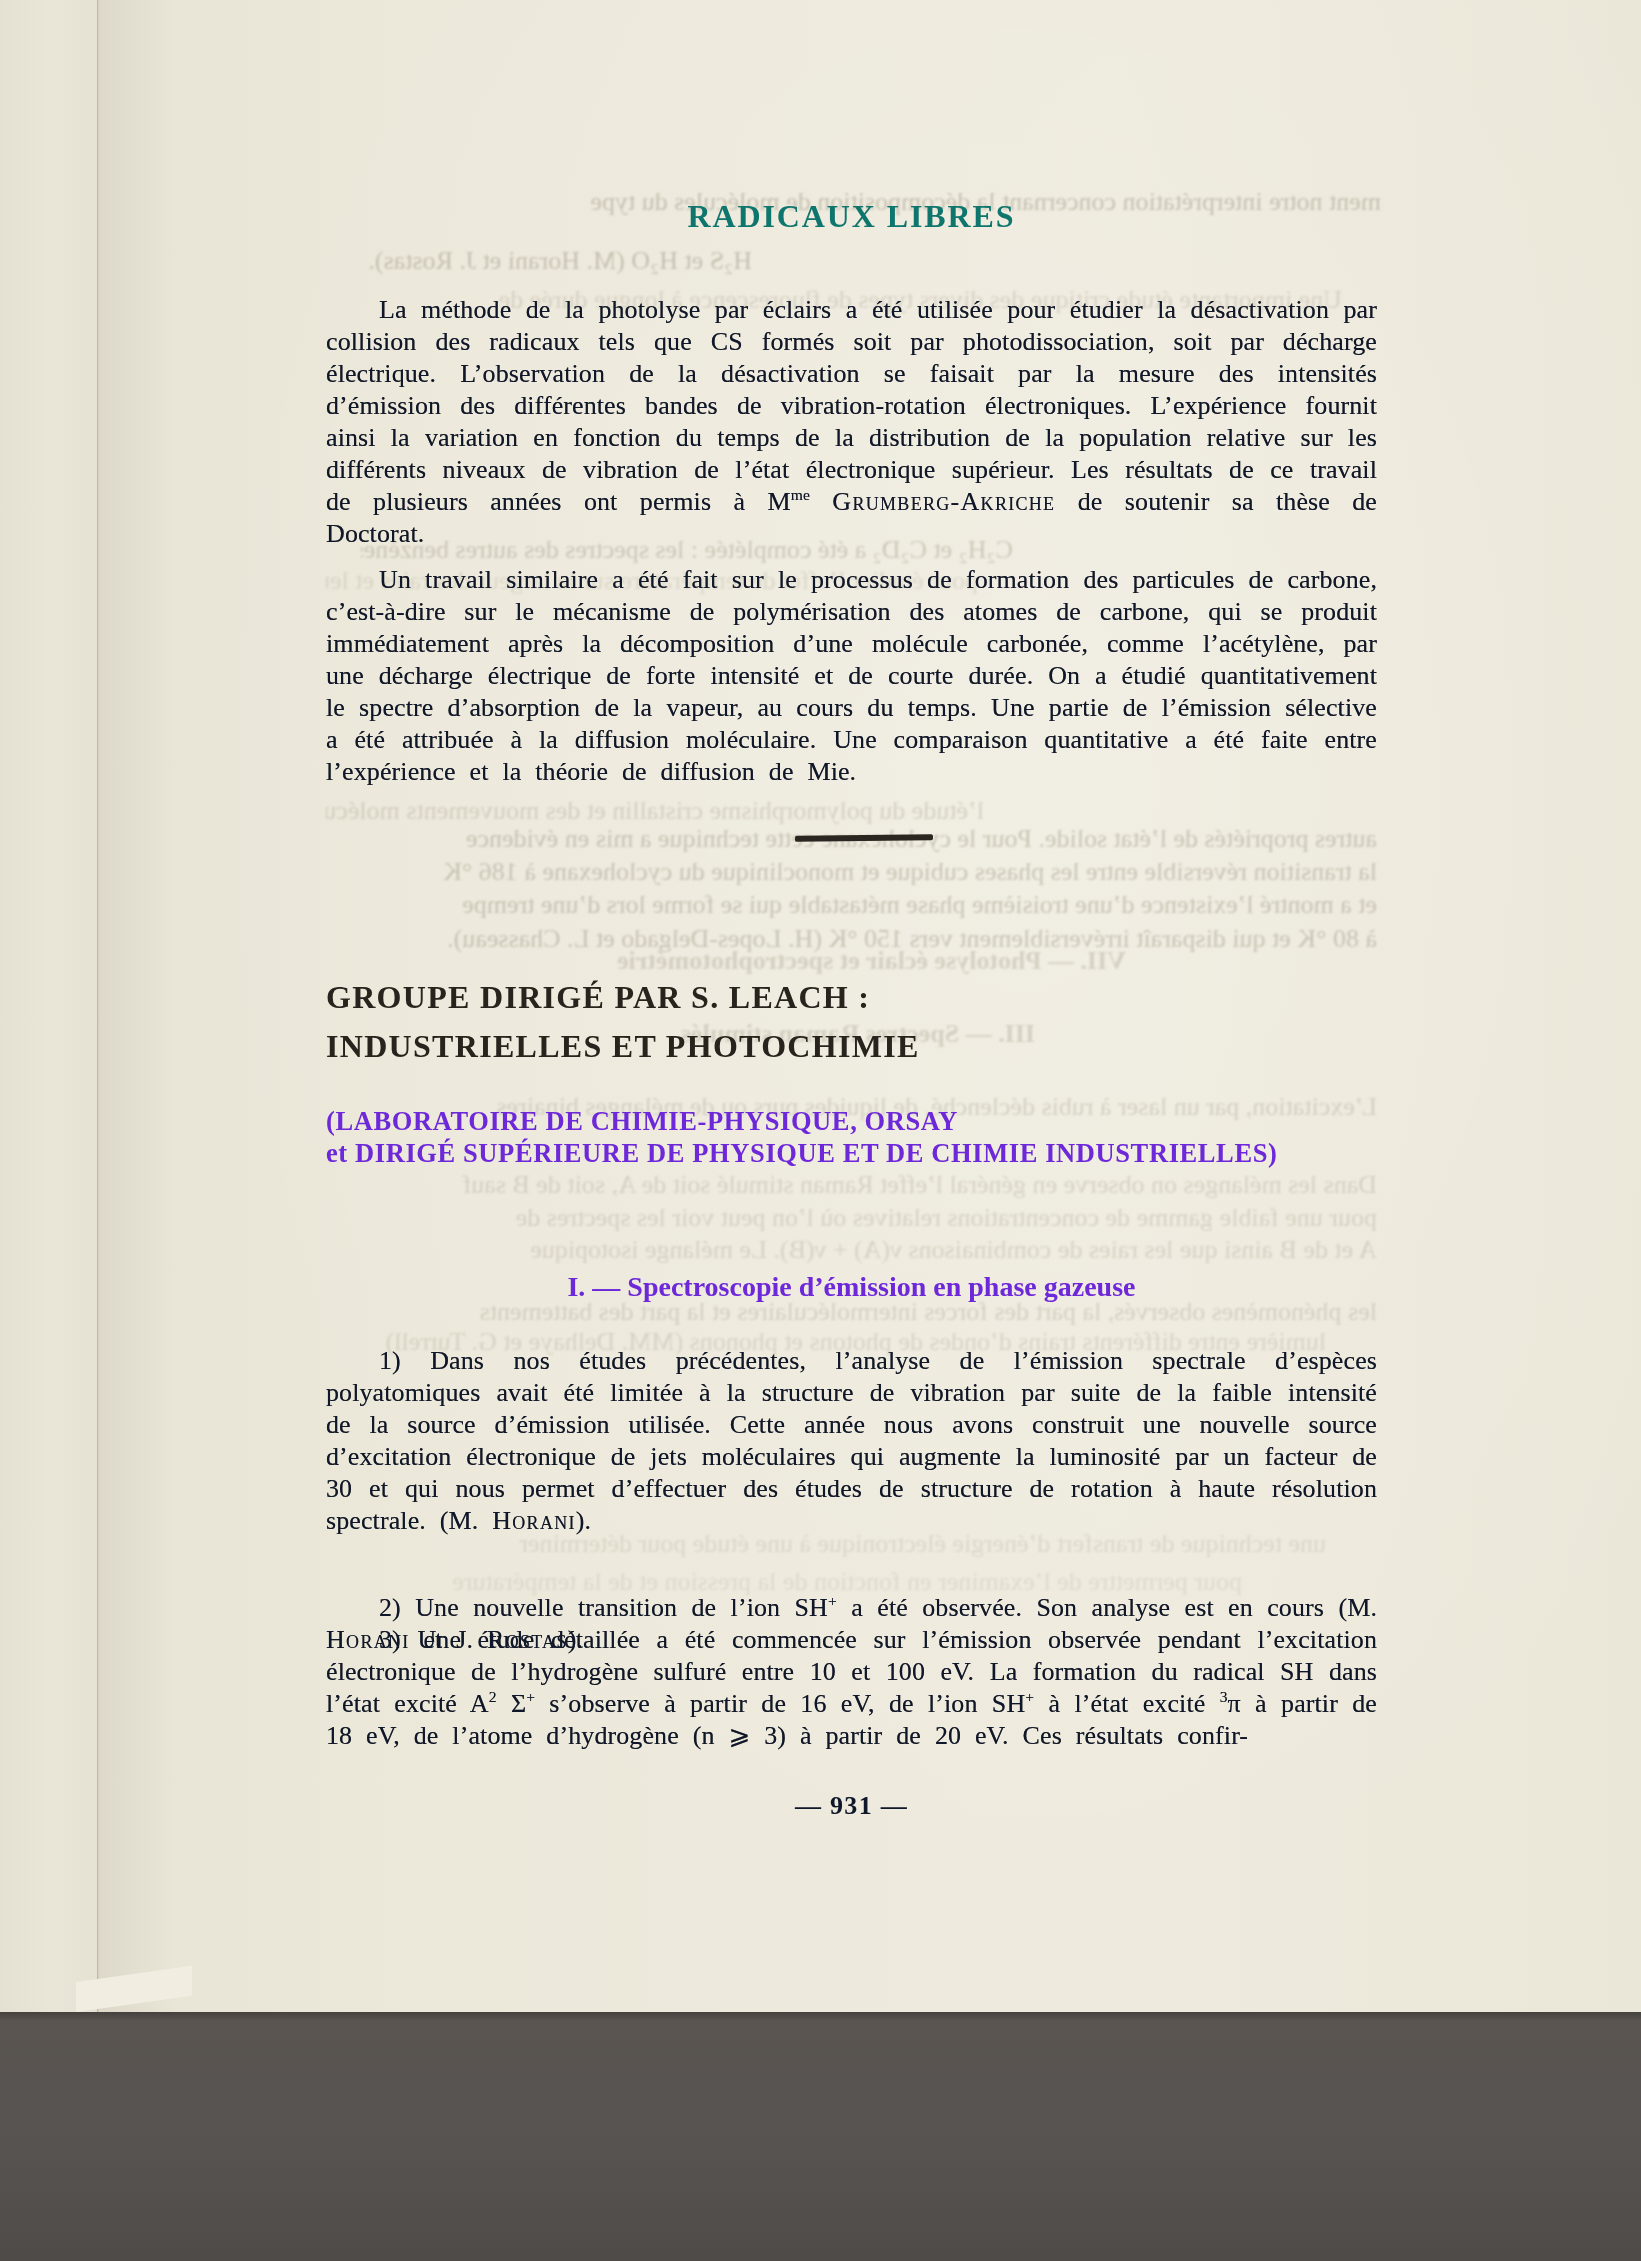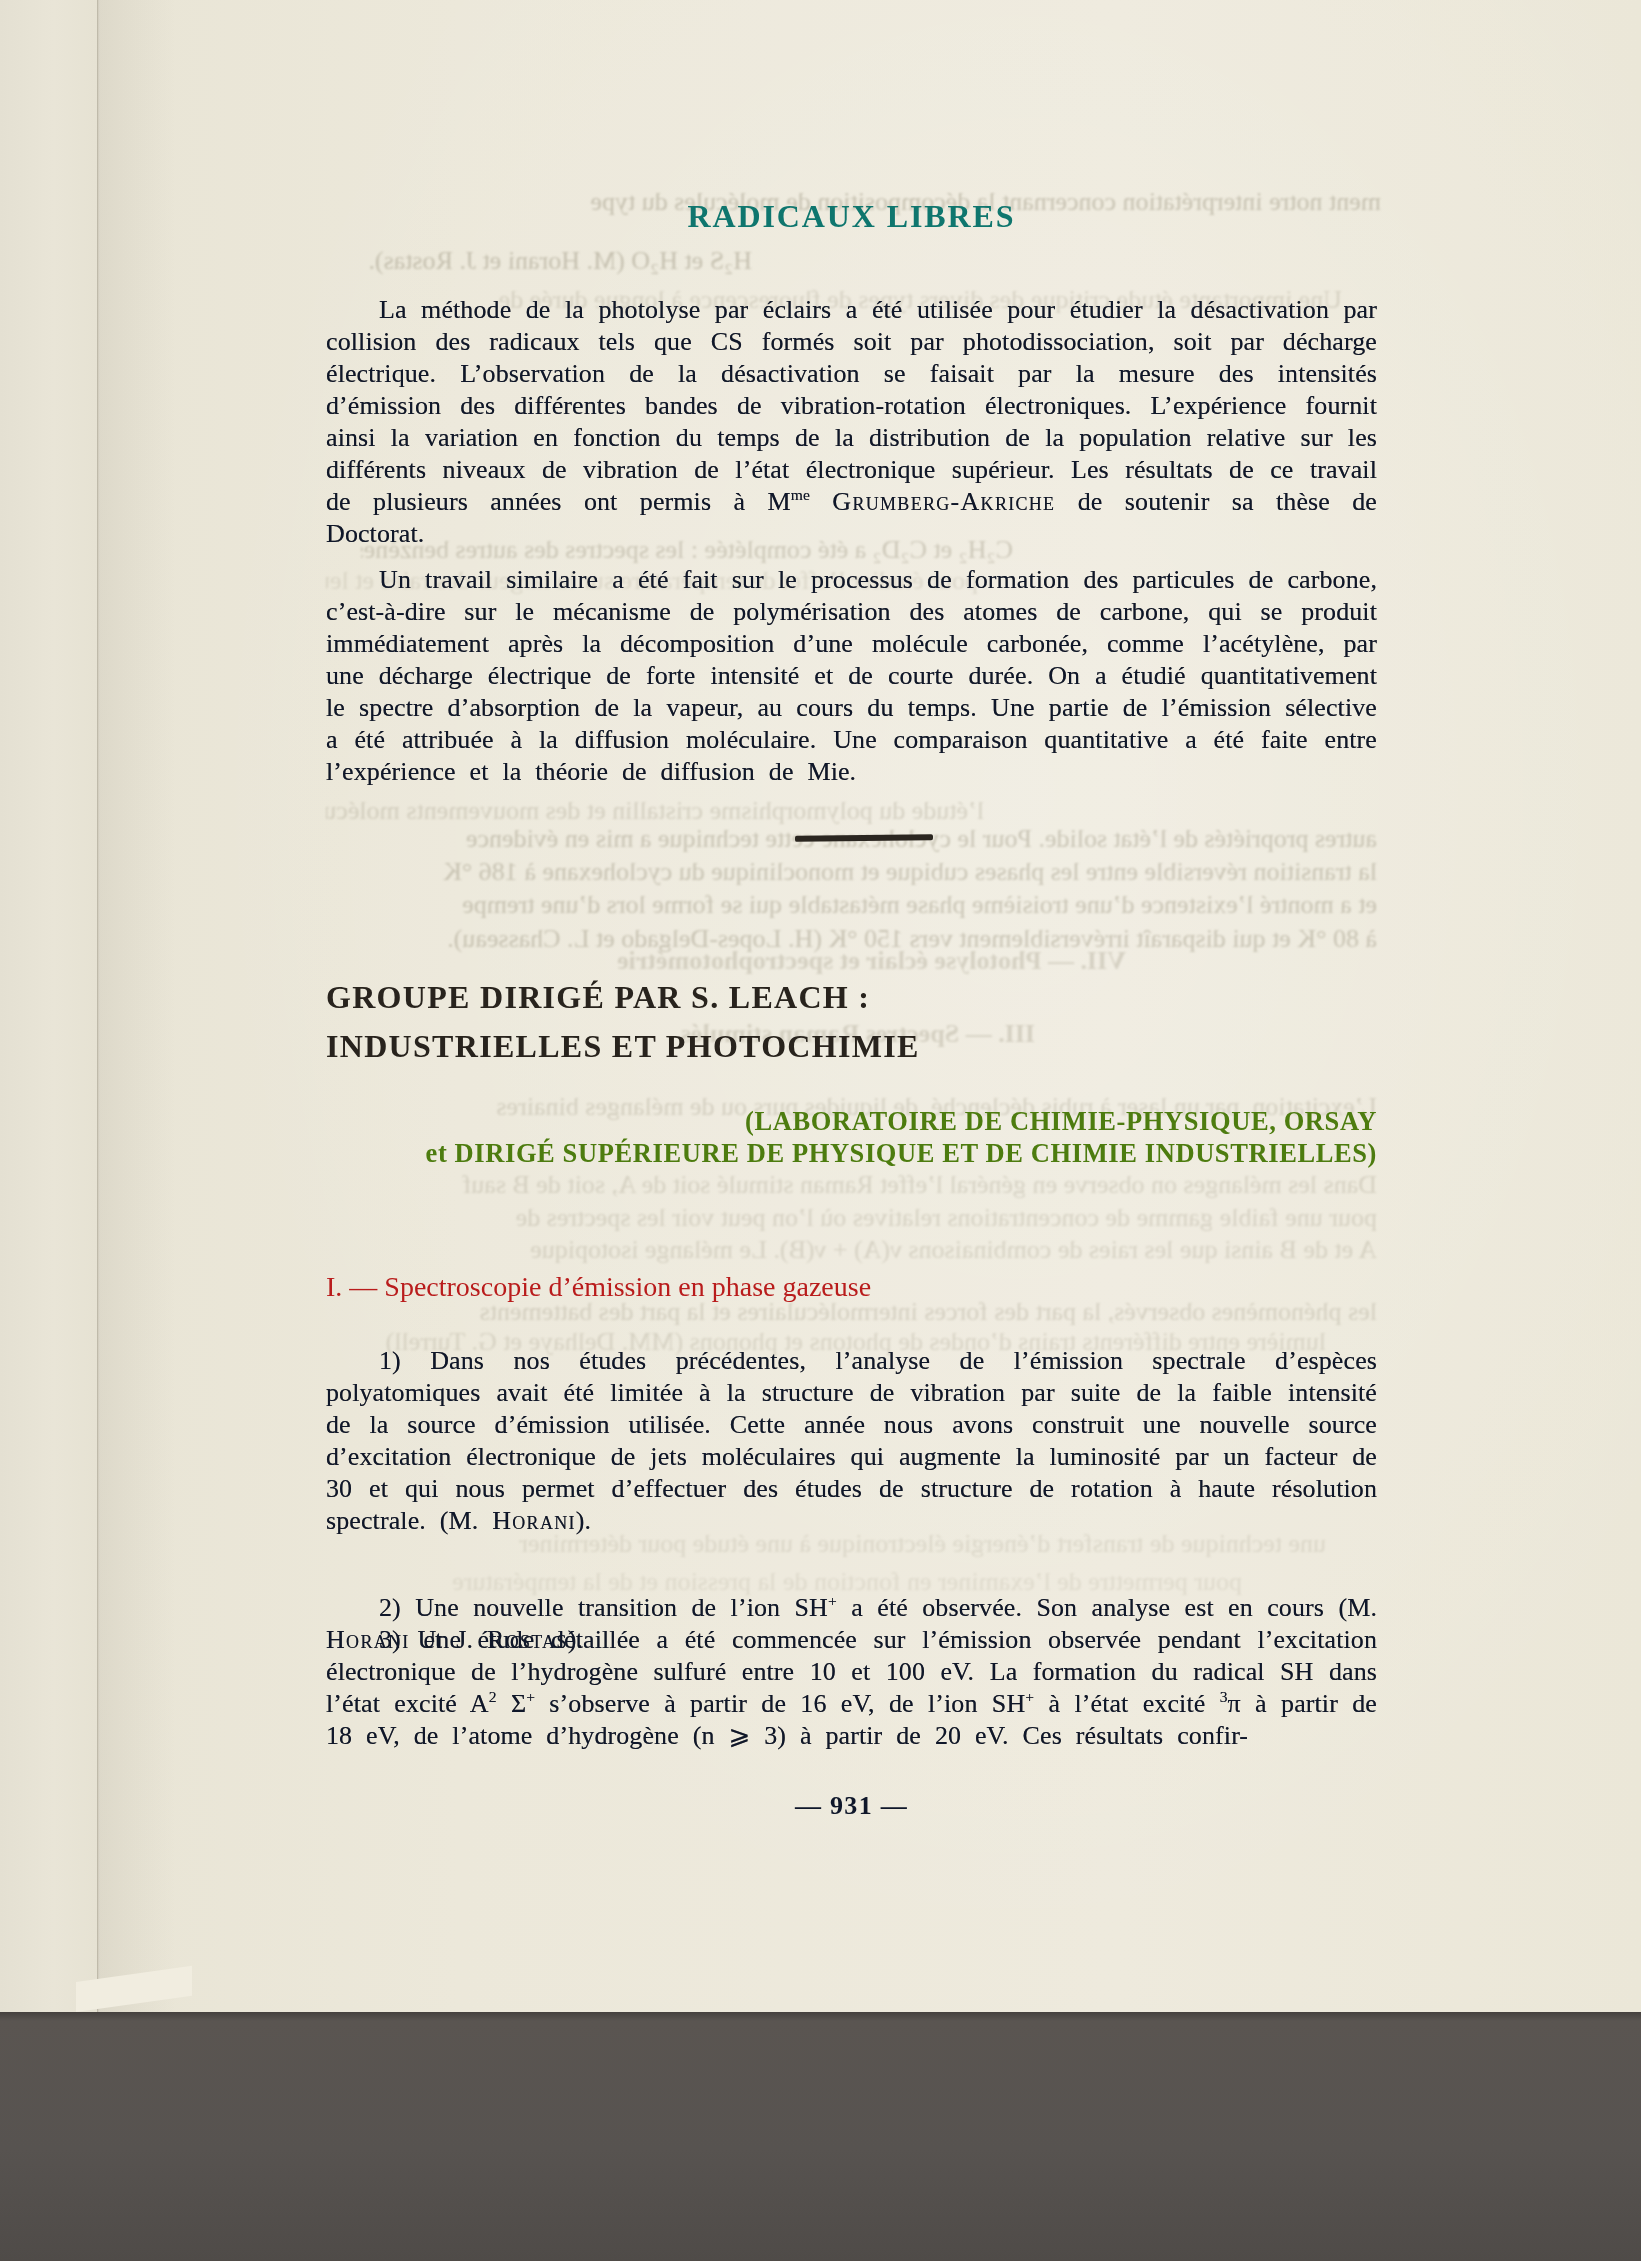--- a/index.html
+++ b/index.html
@@ -43,22 +43,22 @@
     font-size:26px;line-height:32px;text-align:justify;
     word-spacing:.28em;letter-spacing:0.1px;
     text-shadow:0 0 0.4px rgba(45,38,30,.65);
   }
   .indent{text-indent:53px;}
   .rule{
     position:absolute;left:795px;top:835px;width:138px;height:5.8px;
     background:#2b2620;border-radius:1.9px;transform:rotate(-.7deg);
   }
   .h-main{font-size:32px;line-height:39px;font-weight:bold;letter-spacing:1.3px;text-align:left;color:#28231d;}
-  .h-aff{font-size:26.5px;line-height:32px;font-weight:bold;letter-spacing:0.6px;text-align:right;color:#4d7c0f;}
-  .h-sec{font-size:28px;line-height:34px;font-weight:normal;text-align:left;color:#b91c1c;}
+  .h-aff{font-size:26.5px;line-height:32px;font-weight:bold;letter-spacing:0.6px;text-align:left;color:#6d28d9;}
+  .h-sec{font-size:28px;line-height:34px;font-weight:bold;text-align:center;color:#6d28d9;}
   .page-num{font-size:26px;line-height:31px;font-weight:bold;text-align:center;letter-spacing:1.3px;}
   sup{font-size:60%;line-height:0;vertical-align:super;}
   .sc{font-variant:small-caps;letter-spacing:1.3px;}
   .ghost{
     position:absolute;font-size:26px;line-height:31px;white-space:nowrap;overflow:hidden;
     color:#8f8872;transform:scaleX(-1);filter:blur(1px);pointer-events:none;
   }
   .ghost.bold{font-weight:bold;text-align:center;}
 </style>
 </head>

